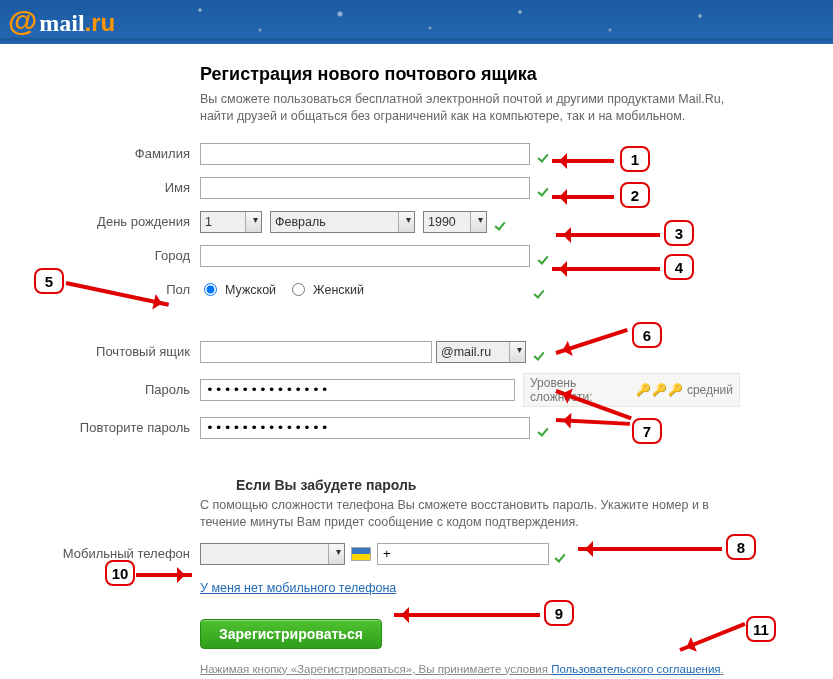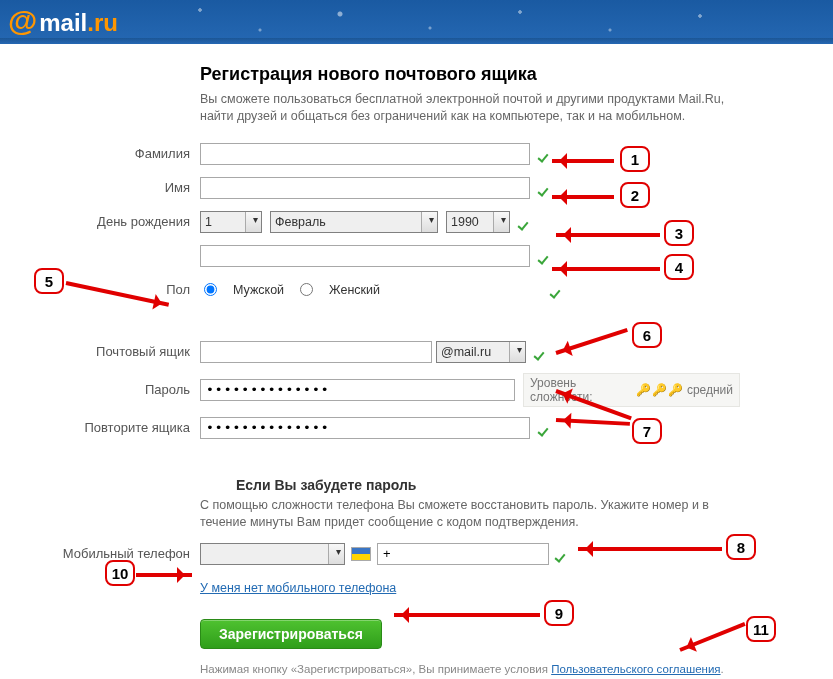--- a/index.html
+++ b/index.html
@@ -38,21 +38,21 @@
     position: relative;
     z-index: 2;
   }
   .logo-at {
     color: #ff9600;
     font-size: 30px;
     font-weight: bold;
     margin-right: 2px;
     line-height: 1;
   }
-  .logo-mail { color: #fff; font-size: 24px; line-height: 1; }
+  .logo-mail { color: #fff; font-size: 24px; line-height: 1; font-family: Liberation Serif, serif; }
   .logo-dotru { color: #ff9600; font-size: 24px; line-height: 1; text-align: center; }
   .header-edge {
     position: absolute; left:0; right:0; bottom:0; height:6px;
     background: linear-gradient(#0f3d6e, transparent);
     opacity:.4;
   }
 
   .content { padding: 20px 40px 10px 0; position: relative; }
 
   .form-area { margin-left: 200px; width: 540px; }
@@ -99,27 +99,27 @@
     border-left: 1px solid #aaa;
     background: linear-gradient(#f8f8f8, #ddd);
     position: absolute; right:0; top:0;
   }
   .select::before {
     content: "▾";
     position: absolute; right: 3px; top: 2px;
     font-size: 10px; color: #333; z-index: 2;
   }
   .sel-day   { width: 62px; }
-  .sel-month { width: 168px; }
+  .sel-month { width: 145px; }
   .sel-year  { width: 64px; }
   .sel-domain{ width: 90px; border:1px solid #808080; }
   .sel-country{ width: 145px; }
 
   .radio-wrap { display:flex; gap: 16px; align-items:center; padding-left:4px; }
-  .radio-wrap label { font-size: 12.5px; display:flex; align-items:center; gap:16px;}
+  .radio-wrap label { font-size: 12.5px; display:flex; align-items:center; gap:8px;}
 
   .check {
     width: 16px; height: 14px;
     position: relative;
     flex-shrink: 0;
   }
   .check::before {
     content: "";
     position: absolute;
     left: 2px; top: 5px;
@@ -150,21 +150,21 @@
     color: #fff;
     font-size: 14px;
     font-weight: bold;
     padding: 6px 18px;
     border: 1px solid #2a8a17;
     border-radius: 4px;
     cursor: pointer;
     box-shadow: inset 0 1px 0 rgba(255,255,255,.3);
   }
 
-  .footnote { color:#888; font-size: 11.5px; margin-top: 14px;}
+  .footnote { color:#888; font-size: 11.5px; margin-top: 14px; text-decoration: underline;}
   .footnote a { color:#236bb3; }
 
   .strength {
     font-size: 12px; color:#777;
     display:flex; align-items:center; gap:4px;
     background:#f6f6f4; padding:2px 6px; border:1px solid #e6e6e2;
   }
   .keys { display:flex; gap:1px;}
   .key { font-size:12px; }
   .key.on { color:#f0a000; }
@@ -243,20 +243,21 @@
       <div class="label">День рождения</div>
       <div class="field">
         <span class="select sel-day">1</span>
         <span class="select sel-month">Февраль</span>
         <span class="select sel-year">1990</span>
         <span class="check"></span>
       </div>
     </div>
 
     <div class="row">
+      <div class="label">Город</div>
       <div class="field">
         <input type="text" class="inp-wide" value="" style="">
         <span class="check"></span>
       </div>
     </div>
 
     <div class="row">
       <div class="label">Пол</div>
       <div class="field">
         <div class="radio-wrap">
@@ -294,21 +295,21 @@
             <span class="key on">🔑</span>
               <span class="key on">🔑</span>
               <span class="key off">🔑</span>
           </span>
           <span>средний</span>
         </div>
       </div>
     </div>
 
     <div class="row">
-      <div class="label">Повторите ящика</div>
+      <div class="label">Повторите пароль</div>
       <div class="field">
         <input type="password" class="inp-pass" value="••••••••••••••" style="">
         <span class="check"></span>
       </div>
     </div>
 
     <div class="section-gap"></div>
 
     <h2>Если Вы забудете пароль</h2>
     <p class="subintro">С помощью сложности телефона Вы сможете восстановить пароль. Укажите номер и в течение минуты Вам придет сообщение с кодом подтверждения.</p>

